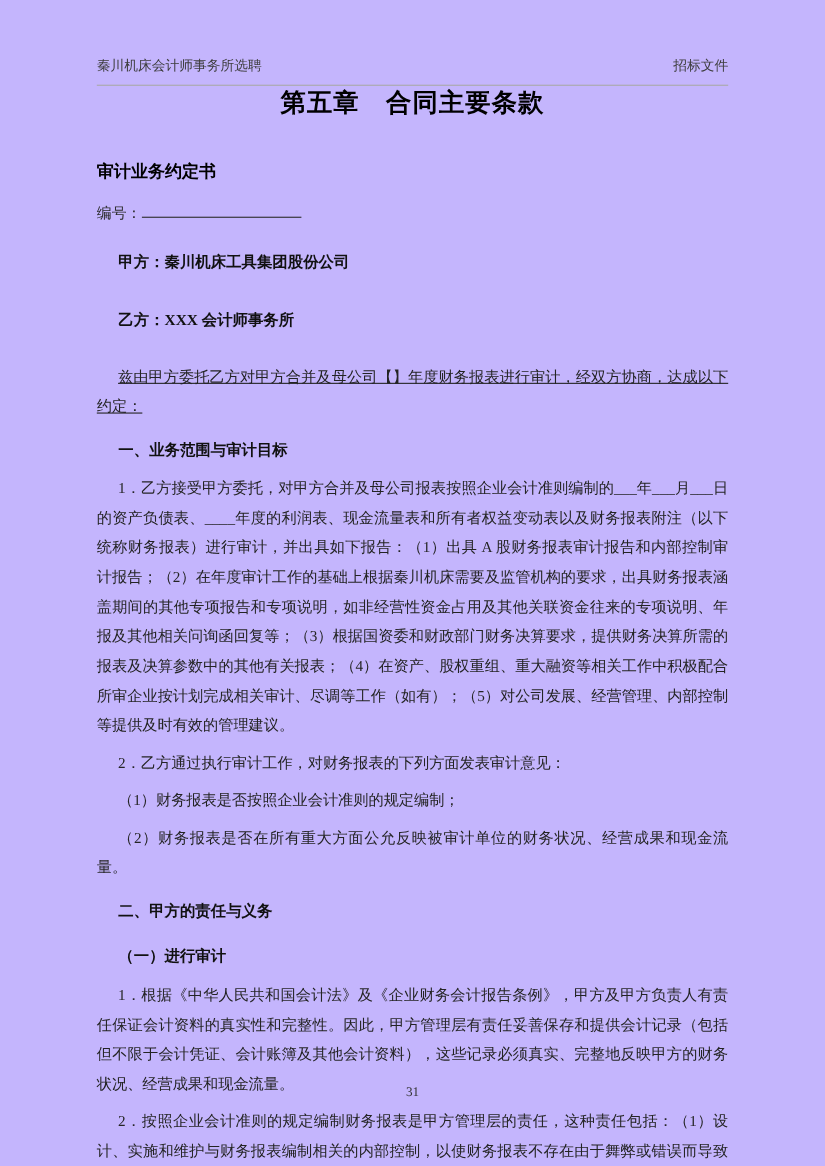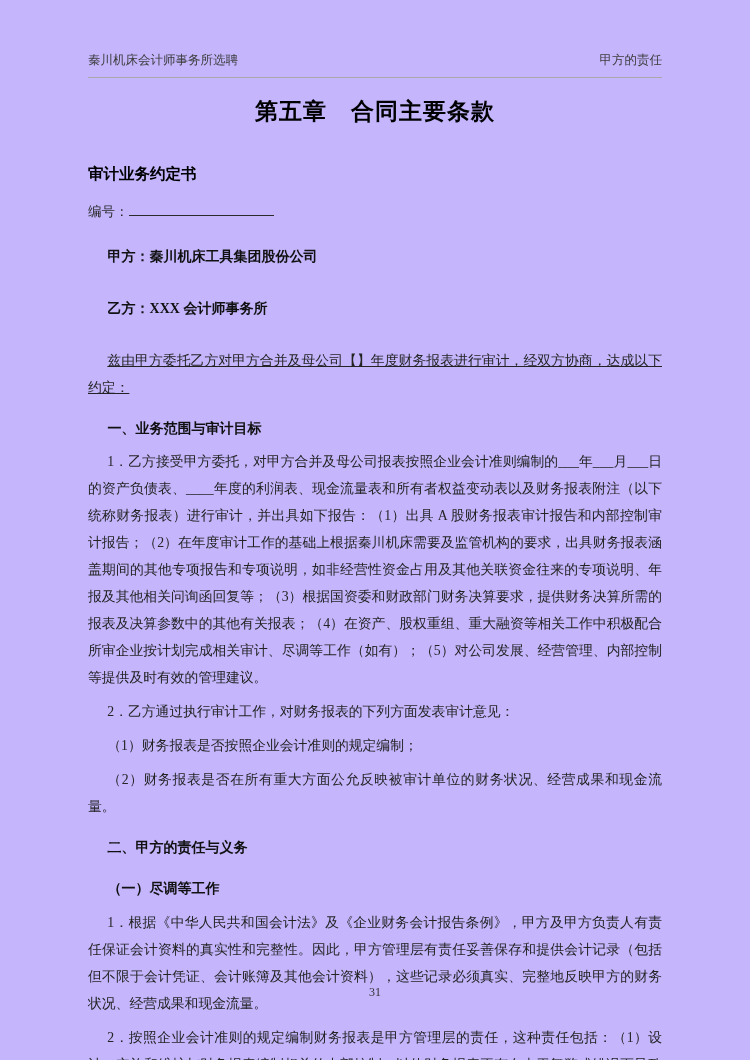--- a/index.html
+++ b/index.html
@@ -22,21 +22,20 @@
     font-size: 12.5px;
     color: #3d3d3d;
     padding-bottom: 8px;
     border-bottom: 1px solid #a9a9a9;
   }
   .chapter-title {
     text-align: center;
     font-size: 23px;
     font-weight: bold;
     color: #000000;
-    margin-top: 18px;
     letter-spacing: 1px;
     font-family: Liberation Sans, sans-serif;
   }
   .doc-title {
     text-align: left;
     font-size: 15.5px;
     font-weight: bold;
     color: #000000;
     margin-top: 37px;
   }
@@ -91,21 +90,21 @@
     color: #333333;
   }
 </style>
 </head>
 <body>
 
 <div class="page">
 
   <div class="header">
     <span>秦川机床会计师事务所选聘</span>
-    <span>甲方的责任</span>
+    <span>招标文件</span>
   </div>
 
   <div class="chapter-title">第五章　合同主要条款</div>
 
   <div class="doc-title">审计业务约定书</div>
 
   <div class="serial-row">
     <span>编号：</span><span class="serial-blank"></span>
   </div>
 
@@ -120,21 +119,21 @@
   <p class="para mt-p">1．乙方接受甲方委托，对甲方合并及母公司报表按照企业会计准则编制的___年___月___日的资产负债表、____年度的利润表、现金流量表和所有者权益变动表以及财务报表附注（以下统称财务报表）进行审计，并出具如下报告：（1）出具 A 股财务报表审计报告和内部控制审计报告；（2）在年度审计工作的基础上根据秦川机床需要及监管机构的要求，出具财务报表涵盖期间的其他专项报告和专项说明，如非经营性资金占用及其他关联资金往来的专项说明、年报及其他相关问询函回复等；（3）根据国资委和财政部门财务决算要求，提供财务决算所需的报表及决算参数中的其他有关报表；（4）在资产、股权重组、重大融资等相关工作中积极配合所审企业按计划完成相关审计、尽调等工作（如有）；（5）对公司发展、经营管理、内部控制等提供及时有效的管理建议。</p>
 
   <p class="para mt-pp">2．乙方通过执行审计工作，对财务报表的下列方面发表审计意见：</p>
 
   <p class="para mt-pp">（1）财务报表是否按照企业会计准则的规定编制；</p>
 
   <p class="para mt-pp">（2）财务报表是否在所有重大方面公允反映被审计单位的财务状况、经营成果和现金流量。</p>
 
   <div class="sec-heading">二、甲方的责任与义务</div>
 
-  <div class="sec-heading">（一）尽调等工作</div>
+  <div class="sec-heading">（一）进行审计</div>
 
   <p class="para mt-pp">1．根据《中华人民共和国会计法》及《企业财务会计报告条例》，甲方及甲方负责人有责任保证会计资料的真实性和完整性。因此，甲方管理层有责任妥善保存和提供会计记录（包括但不限于会计凭证、会计账簿及其他会计资料），这些记录必须真实、完整地反映甲方的财务状况、经营成果和现金流量。</p>
 
   <p class="para mt-pp">2．按照企业会计准则的规定编制财务报表是甲方管理层的责任，这种责任包括：（1）设计、实施和维护与财务报表编制相关的内部控制，以使财务报表不存在由于舞弊或错误而导致的重大错报；（2）选择和运用恰当的会计政策；（3）作出合理的会计估计。</p>
 
   <div class="footer-pageno">31</div>
 
 </div>
 
 </body></html>

